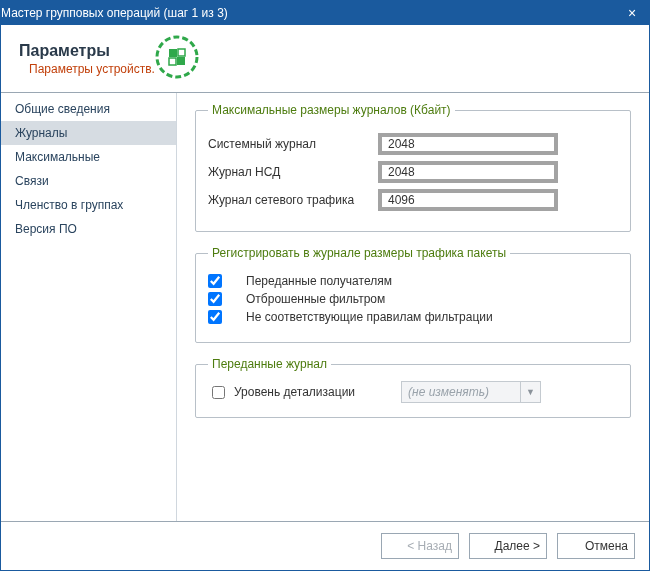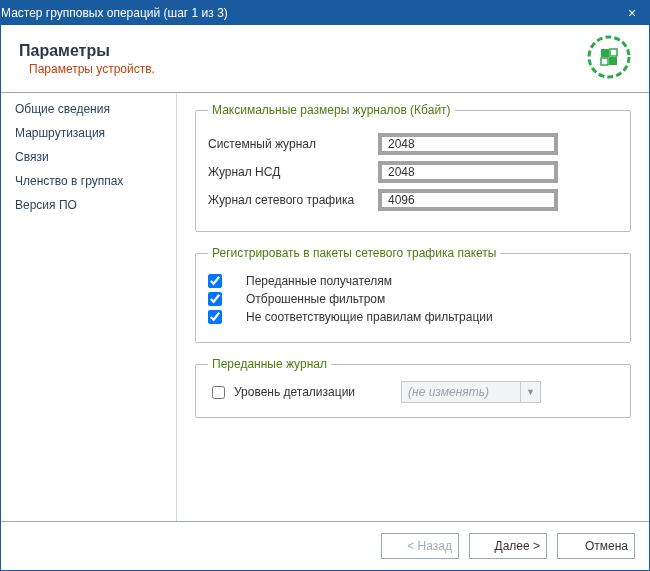--- a/index.html
+++ b/index.html
@@ -35,21 +35,21 @@
     height: 24px;
     display: flex;
     align-items: center;
     justify-content: center;
     font-size: 14px;
     cursor: pointer;
   }
   .header {
     display: flex;
     align-items: center;
-    justify-content: space-between;
+    justify-content: flex-start;
     padding: 10px 18px 10px 18px;
     border-bottom: 1px solid #9aa7b3;
   }
   .header h1 {
     margin: 0 0 2px 0;
     font-size: 16px;
     font-weight: 600;
     color: #2a3a4a;
   }
   .header .subtitle {
@@ -203,21 +203,22 @@
         <rect x="14" y="23" width="7" height="7" fill="none" stroke="#2fa84a" stroke-width="1.5"></rect>
         <rect x="22" y="22" width="8" height="8" fill="#2fa84a"></rect>
       </svg>
     </div>
   </div>
 
   <div class="body">
 
     <div class="sidebar">
       <div class="nav-item"><span>Общие сведения</span></div>
-      <div class="nav-item"><span>Маршрутизация</span></div>
+      <div class="nav-item selected"><span>Журналы</span></div>
+      <div class="nav-item"><span>Максимальные</span></div>
       <div class="nav-item"><span>Связи</span></div>
       <div class="nav-item"><span>Членство в группах</span></div>
       <div class="nav-item"><span>Версия ПО</span></div>
     </div>
 
     <div class="content">
 
       <fieldset>
         <legend>Максимальные размеры журналов (Кбайт)</legend>
         <div class="form-row">
@@ -228,21 +229,21 @@
           <label>Журнал НСД</label>
           <input type="text" value="2048" style="">
         </div>
         <div class="form-row">
           <label>Журнал сетевого трафика</label>
           <input type="text" value="4096" style="">
         </div>
       </fieldset>
 
       <fieldset>
-        <legend>Регистрировать в пакеты сетевого трафика пакеты</legend>
+        <legend>Регистрировать в журнале размеры трафика пакеты</legend>
         <div class="check-row">
           <input type="checkbox" checked="" style="">
           <span>Переданные получателям</span>
         </div>
         <div class="check-row">
           <input type="checkbox" checked="" style="">
           <span>Отброшенные фильтром</span>
         </div>
         <div class="check-row">
           <input type="checkbox" checked="" style="">

